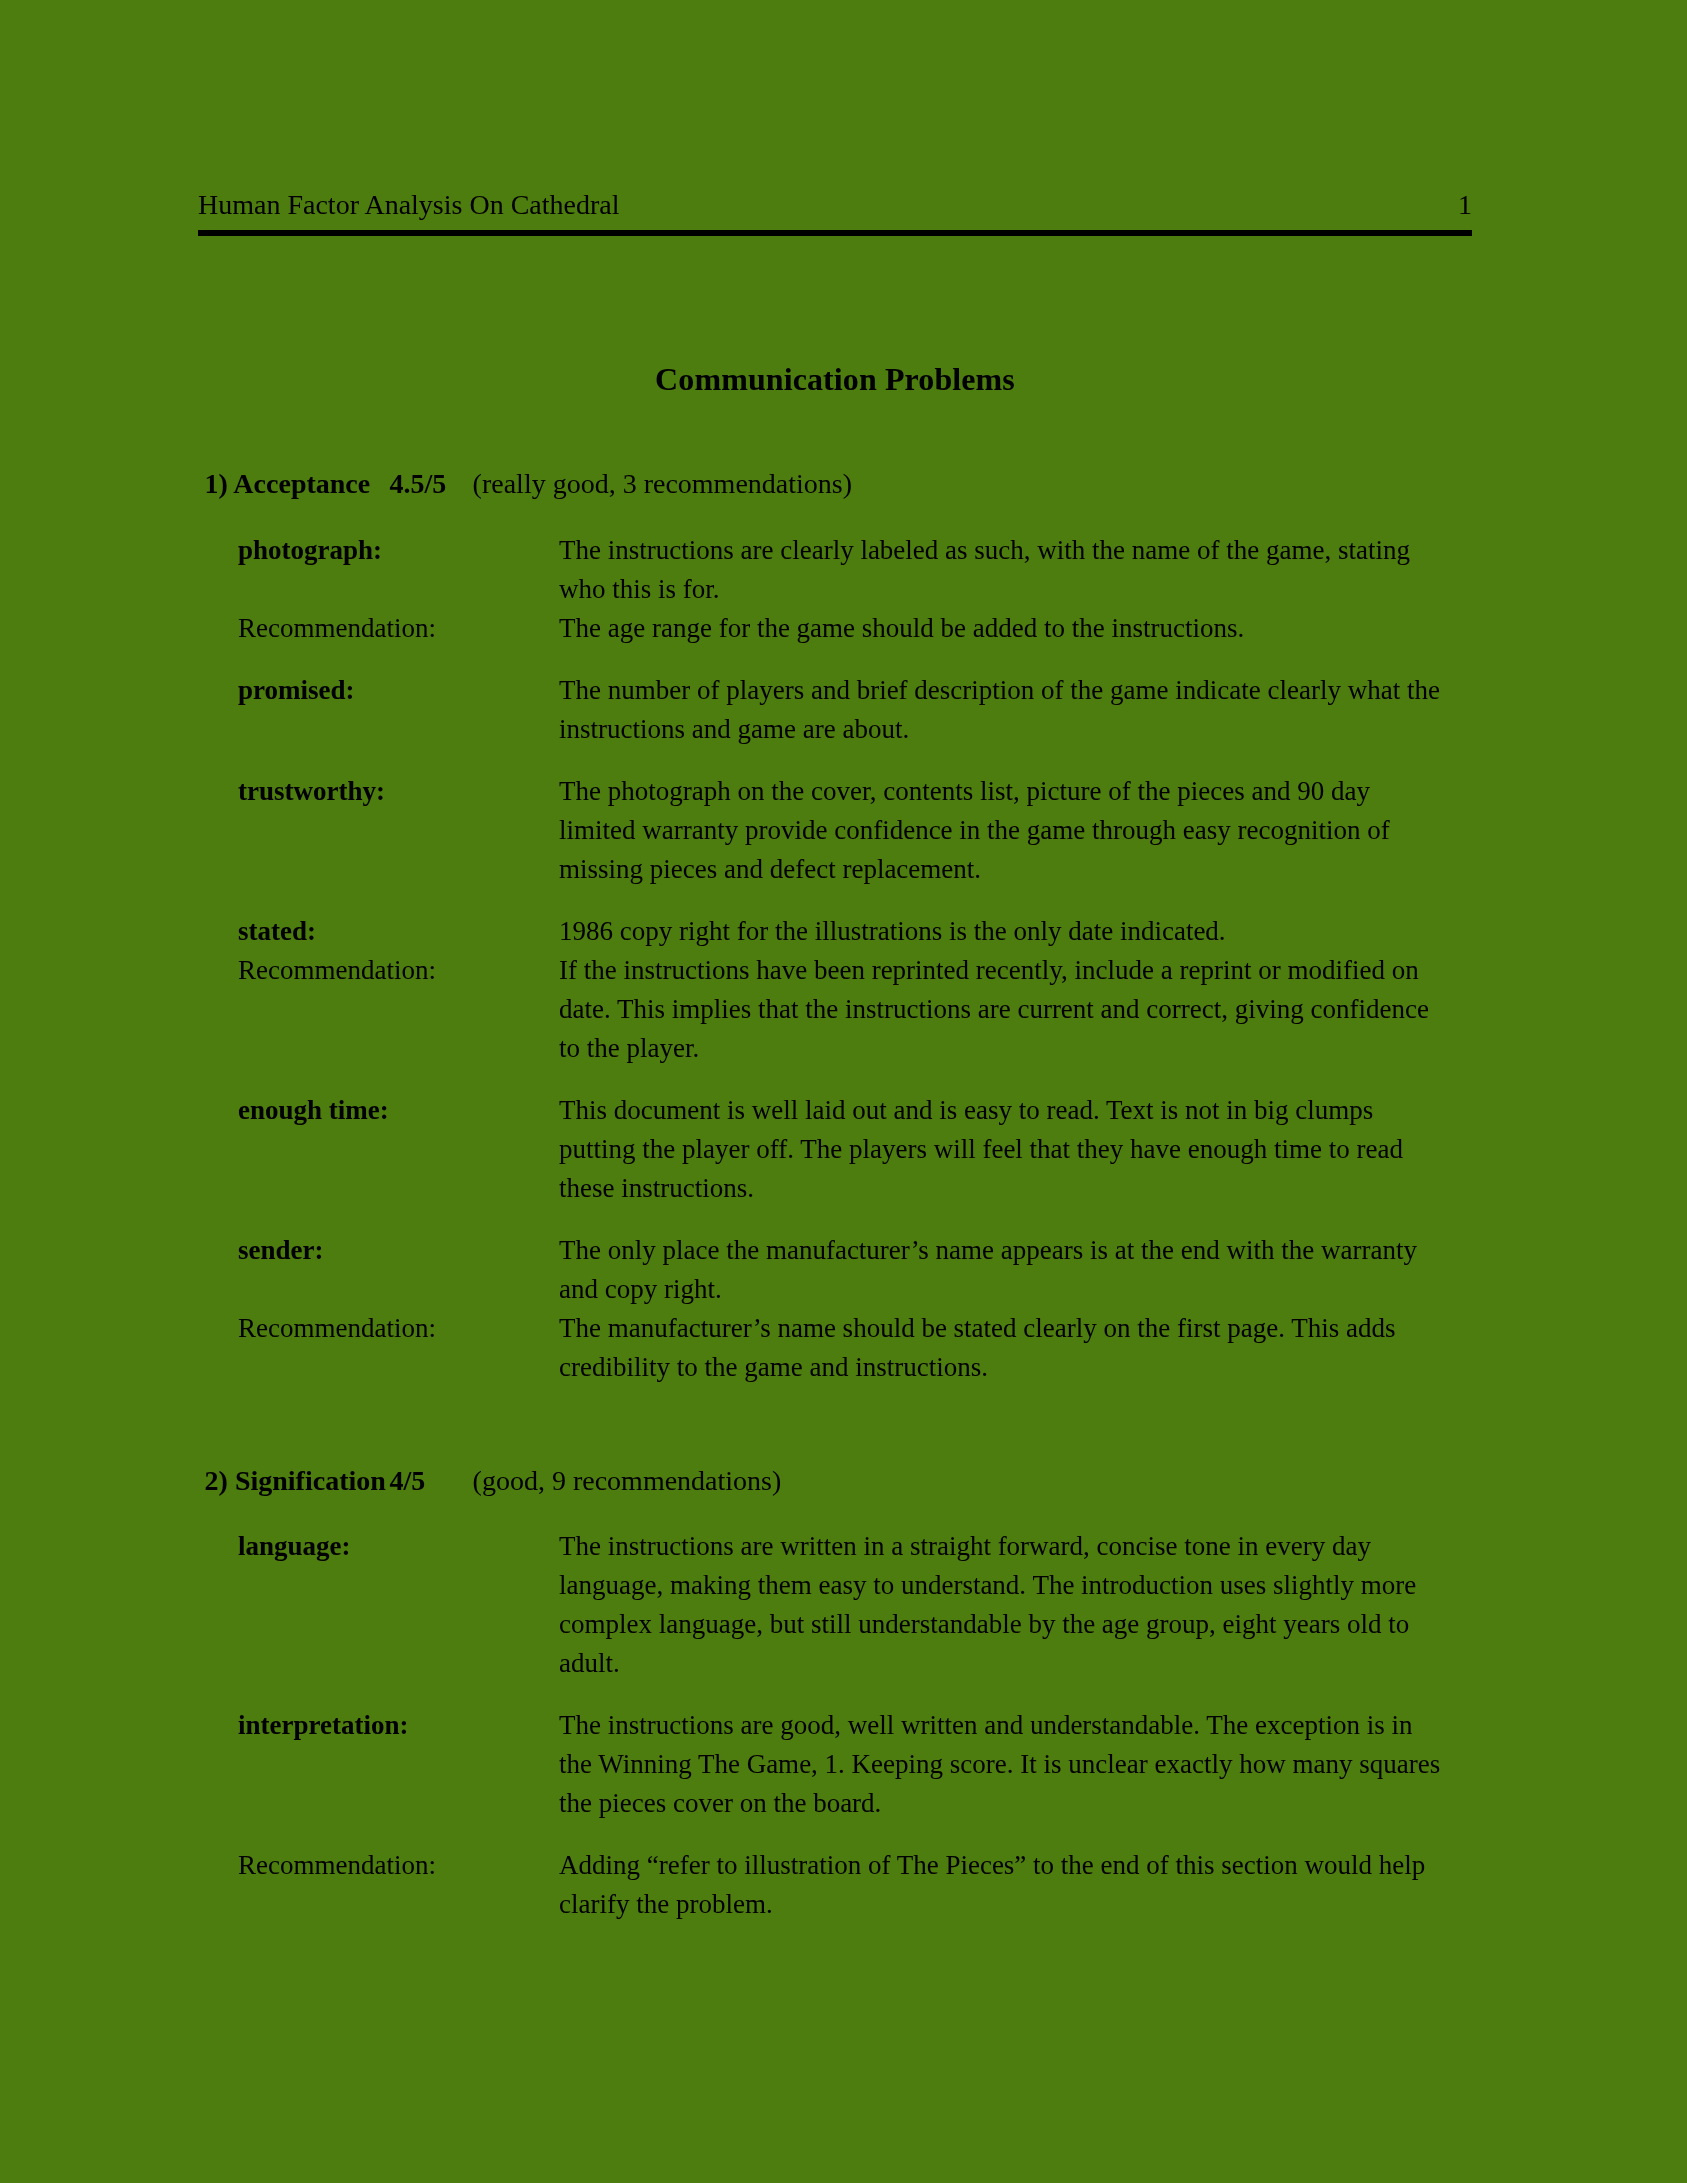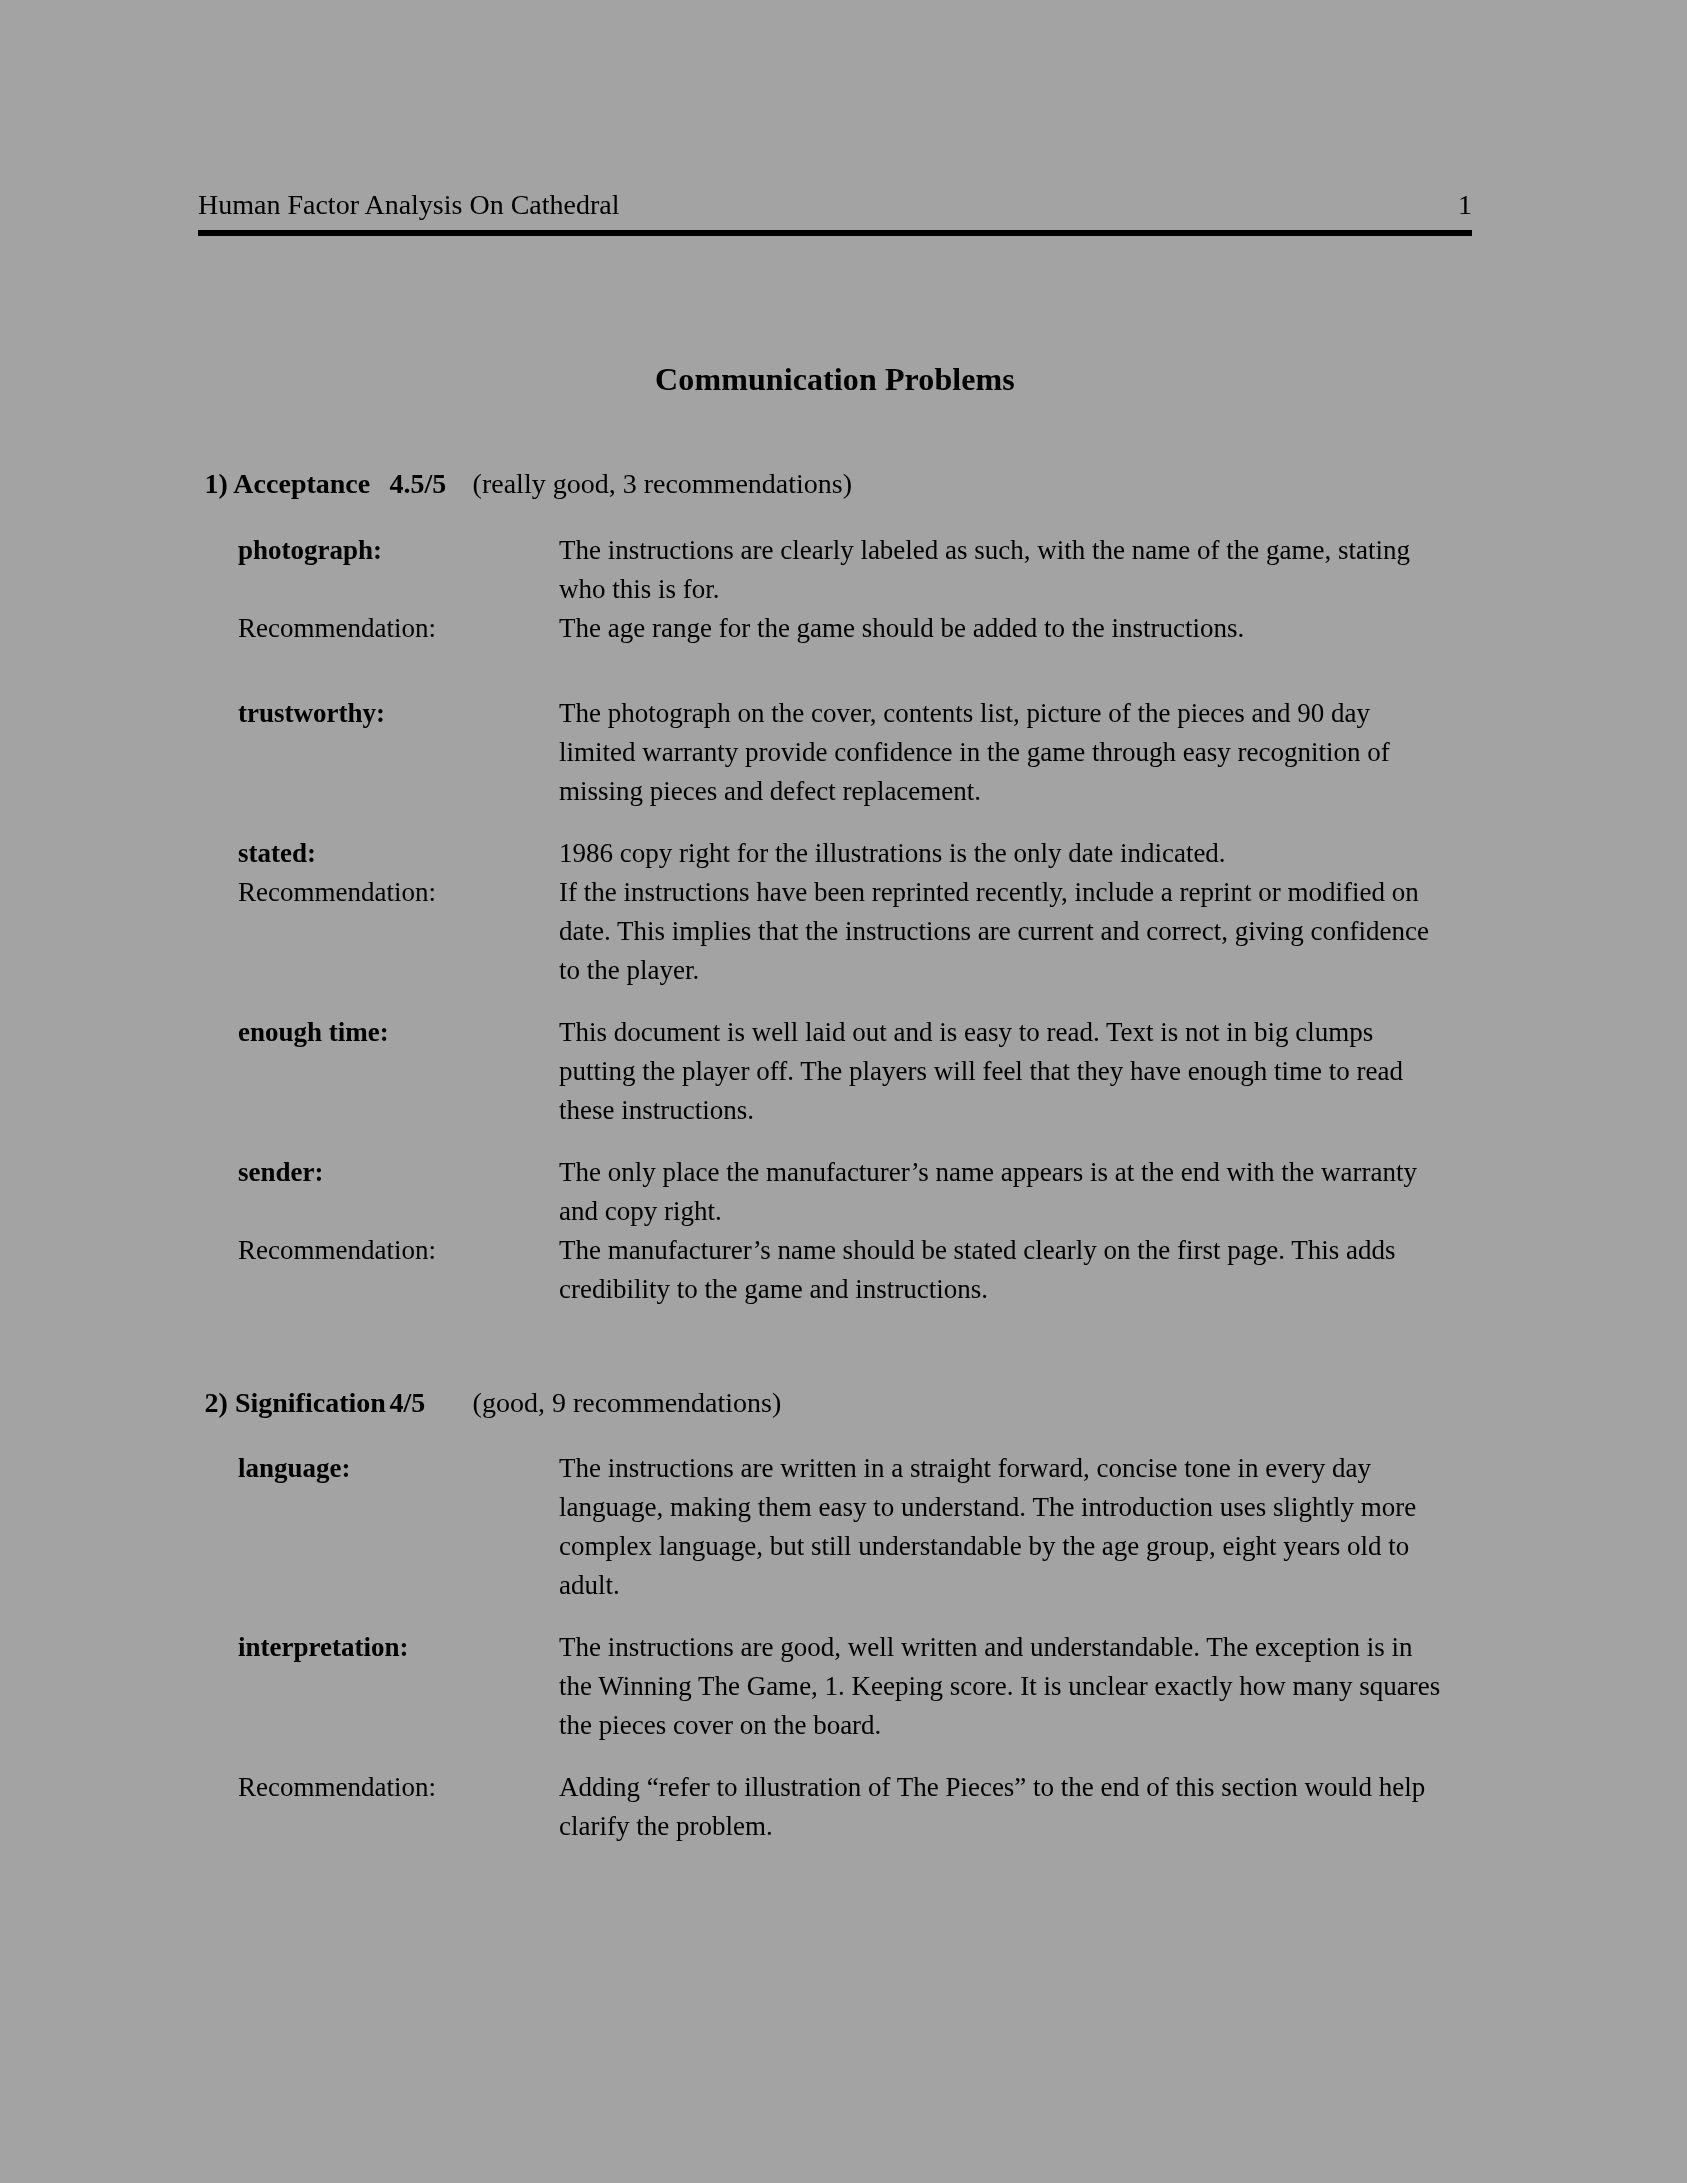--- a/index.html
+++ b/index.html
@@ -8,21 +8,21 @@
     background: #ffffff;
   }
   body {
     font-family: "Liberation Serif", "DejaVu Serif", serif;
     color: #000000;
   }
   .page {
     position: relative;
     width: 1687px;
     height: 2183px;
-    background: #a3a3a3;
+    background: #4d7c0f;
     box-sizing: border-box;
     overflow: hidden;
   }
 
   
   .header {
     position: absolute;
     left: 198px;
     top: 189px;
     width: 1274px;
@@ -144,20 +144,26 @@
         </div>
       </div>
       <div class="entry-gap-tight"></div>
       <div class="entry">
         <div class="label">Recommendation:</div>
         <div class="body">
           <p>The age range for the game should be added to the instructions.</p>
         </div>
       </div>
       <div class="entry-gap"></div>
+      <div class="entry">
+        <div class="label strong">promised:</div>
+        <div class="body">
+          <p>The number of players and brief description of the game indicate clearly what the instructions and game are about.</p>
+        </div>
+      </div>
       <div class="entry-gap"></div>
       <div class="entry">
         <div class="label strong">trustworthy:</div>
         <div class="body">
           <p>The photograph on the cover, contents list, picture of the pieces and 90 day limited warranty provide confidence in the game through easy recognition of missing pieces and defect replacement.</p>
         </div>
       </div>
       <div class="entry-gap"></div>
       <div class="entry">
         <div class="label strong">stated:</div>

